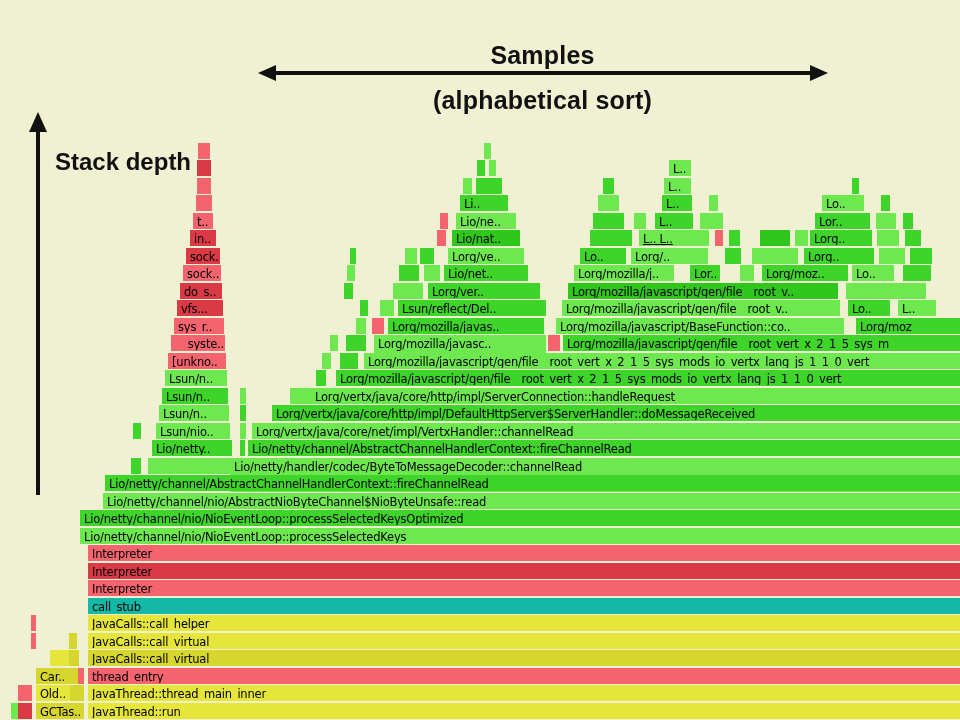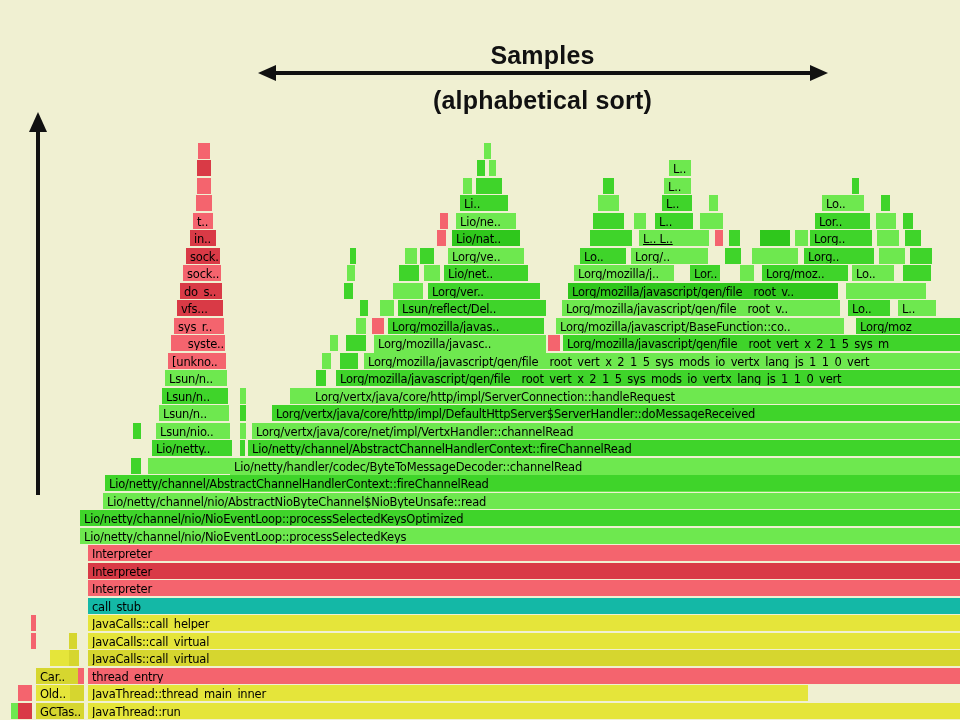--- a/index.html
+++ b/index.html
@@ -192,34 +192,35 @@
       <div class="frame" style="left: 88px; width: 872px; top: 632.5px; height: 16.3px; background: rgb(229, 229, 58);">JavaCalls::call_virtual</div>
       <div class="frame" style="left: 50px; width: 26px; top: 650px; height: 16.3px; background: rgb(229, 229, 58);"></div>
       <div class="frame" style="left: 69px; width: 10px; top: 650px; height: 16.3px; background: rgb(214, 214, 47);"></div>
       <div class="frame" style="left: 88px; width: 872px; top: 650px; height: 16.3px; background: rgb(214, 214, 47);">JavaCalls::call_virtual</div>
       <div class="frame" style="left: 36px; width: 48px; top: 667.5px; height: 16.3px; background: rgb(214, 214, 47);">Car..</div>
       <div class="frame" style="left: 78px; width: 6px; top: 667.5px; height: 16.3px; background: rgb(244, 100, 110);"></div>
       <div class="frame" style="left: 88px; width: 872px; top: 667.5px; height: 16.3px; background: rgb(244, 100, 110);">thread_entry</div>
       <div class="frame" style="left: 18px; width: 14px; top: 685px; height: 16.3px; background: rgb(244, 100, 110);"></div>
       <div class="frame" style="left: 36px; width: 48px; top: 685px; height: 16.3px; background: rgb(229, 229, 58);">Old..</div>
       <div class="frame" style="left: 70px; width: 14px; top: 685px; height: 16.3px; background: rgb(214, 214, 47);"></div>
-      <div class="frame" style="left: 88px; width: 720px; top: 685px; height: 16.3px; background: rgb(229, 229, 58);">JavaThread::thread_main_inner</div>
+      <div class="frame" style="left: 88px; width: 872px; top: 685px; height: 16.3px; background: rgb(229, 229, 58);">JavaThread::thread_main_inner</div>
       <div class="frame" style="left: 11px; width: 7px; top: 702.5px; height: 16.3px; background: rgb(110, 232, 79);"></div>
       <div class="frame" style="left: 18px; width: 14px; top: 702.5px; height: 16.3px; background: rgb(217, 58, 70);"></div>
       <div class="frame" style="left: 36px; width: 48px; top: 702.5px; height: 16.3px; background: rgb(214, 214, 47);">GCTas..</div>
       <div class="frame" style="left: 88px; width: 872px; top: 702.5px; height: 16.3px; background: rgb(229, 229, 58);">JavaThread::run</div>
     </div>
 
   <svg id="h-arrow" class="arrow-svg" width="570" height="22" viewBox="0 0 570 22">
     <line x1="14" y1="11" x2="556" y2="11" stroke="#111" stroke-width="4"></line>
     <polygon points="0,11 18,3 18,19" fill="#111"></polygon>
     <polygon points="570,11 552,3 552,19" fill="#111"></polygon>
   </svg>
 
   <svg id="v-arrow" class="arrow-svg" width="24" height="385" viewBox="0 0 24 385">
     <line x1="12" y1="14" x2="12" y2="383" stroke="#111" stroke-width="4"></line>
     <polygon points="12,0 3,20 21,20" fill="#111"></polygon>
   </svg>
 
   <div id="samples-label" class="ann-title">Samples</div>
   <div id="alpha-label" class="ann-title">(alphabetical sort)</div>
+  <div id="stackdepth-label">Stack depth</div>
 
 </div>
 
 </body></html>

